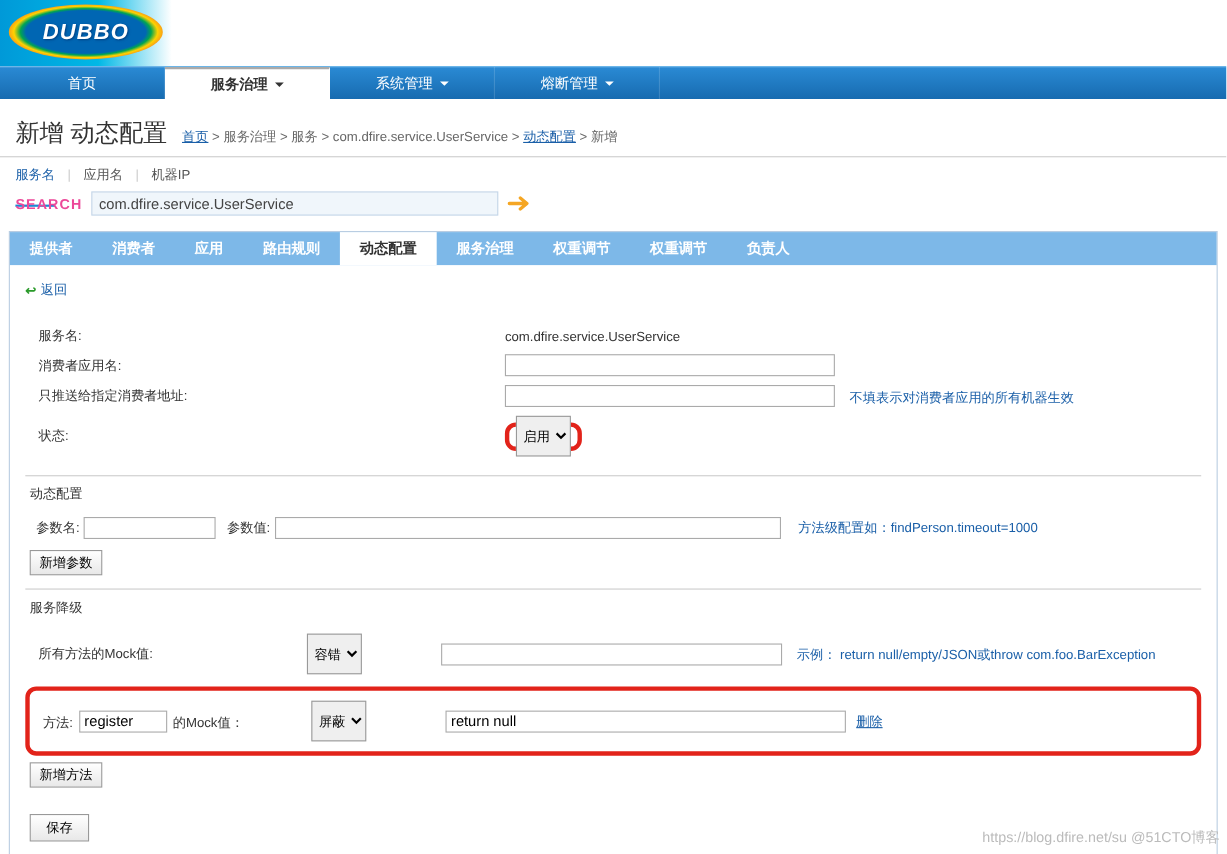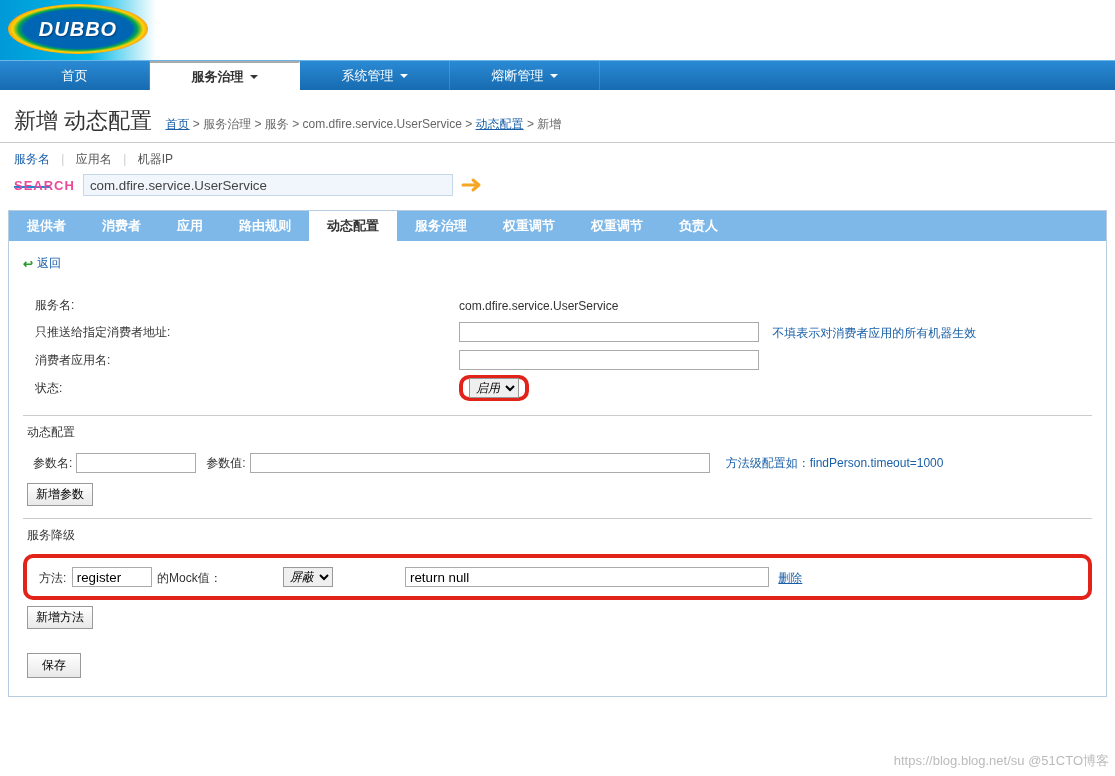--- a/index.html
+++ b/index.html
@@ -68,21 +68,21 @@
     display:flex;align-items:center; font-weight:bold;
   }
   .inner-tab.active { background:#fff; color:#333;}
   .inner-body { padding: 10px 14px 18px;}
   .back-link { color:#1a5fa8; cursor:pointer; display:inline-flex; align-items:center; gap:4px; margin:4px 0 20px;}
   .back-icon { color:#2a9a2a; font-weight:bold;}
   .field-row { display:flex; align-items:center; margin:6px 0; min-height:24px;}
   .text-input { border:1px solid #aaa; height:20px; padding:1px 4px; width:300px;}
   .text-input-sm { width:120px; }
   .text-input-lg { width:300px; }
-  .select { border:1px solid #999; height:20px; background:#efefef; font-size:12px; padding:0 2px;font-style:italic;}
+  .select { border:1px solid #999; height:37px; background:#efefef; font-size:12px; padding:0 2px;}
   .hint { color:#1a5fa8; margin-left:10px;}
   .section-divider { border:0; border-top:1px solid #ccc; margin:12px 0 8px;}
   .section-title { margin:8px 0 10px 4px; color:#333;}
   .btn { border:1px solid #999; background:linear-gradient(#fff,#e8e8e8); padding:2px 8px; cursor:pointer; font-size:12px;}
   .highlight-red {
     border: 4px solid #e2231a; border-radius:10px; padding:2px 6px;
   }
   .layout-table{width:100%;}
   .layout-table td{vertical-align:middle; padding:3px 2px;}
   .watermark{
@@ -171,29 +171,29 @@
       <span>返回</span>
     </div>
 
     <table class="layout-table">
       <tbody>
           <tr>
         <td style="width:430px;padding-left:10px">服务名:</td>
         <td>com.dfire.service.UserService</td>
       </tr>
       <tr>
+        <td style="padding-left:10px">消费者应用名:</td>
+        <td><input class="text-input text-input-lg" value="" style=""></td>
+      </tr>
+      <tr>
         <td style="padding-left:10px">只推送给指定消费者地址:</td>
         <td>
           <input class="text-input text-input-lg" value="" style="">
           <span class="hint">不填表示对消费者应用的所有机器生效</span>
         </td>
-      </tr>
-      <tr>
-        <td style="padding-left:10px">消费者应用名:</td>
-        <td><input class="text-input text-input-lg" value="" style=""></td>
       </tr>
       <tr>
         <td style="padding-left:10px">状态:</td>
         <td>
           <span class="highlight-red">
             <select class="select">
               <option>启用</option>
             </select>
           </span>
         </td>
@@ -211,20 +211,39 @@
       <input class="text-input" style="width: 460px; margin: 0px 6px 0px 4px;" value="">
       <span class="hint">方法级配置如：findPerson.timeout=1000</span>
     </div>
     <div style="margin:8px 0 0 4px">
       <button class="btn">新增参数</button>
     </div>
 
     <hr class="section-divider">
     <div class="section-title">服务降级</div>
 
+    <table class="layout-table">
+      <tbody>
+          <tr>
+        <td style="width:250px;padding-left:10px">所有方法的Mock值:</td>
+        <td style="width:120px">
+          <select class="select">
+            <option>容错</option>
+          </select>
+        </td>
+        <td>
+          <input class="text-input" style="width: 310px;" value="">
+          <span class="hint">
+            <span>示例：</span>
+            <span>return null/empty/JSON或throw com.foo.BarException</span>
+          </span>
+        </td>
+      </tr>
+    </tbody>
+      </table>
 
     <div class="mock-row-wrap">
       <table class="layout-table">
         <tbody>
             <tr>
           <td style="width:244px;padding-left:4px">
             <span>方法:</span>
             <input class="text-input" style="width: 80px; margin: 0px 2px;" value="register">
             <span>的Mock值：</span>
           </td>
@@ -245,13 +264,13 @@
     <div style="margin:6px 0 0 4px">
       <button class="btn">新增方法</button>
     </div>
 
     <div style="margin:24px 0 0 4px">
       <button class="btn" style="padding:3px 14px">保存</button>
     </div>
   </div>
 </div>
 
-<div class="watermark">https://blog.blog.net/su  @51CTO博客</div>
+<div class="watermark">https://blog.dfire.net/su  @51CTO博客</div>
 
 </body></html>

